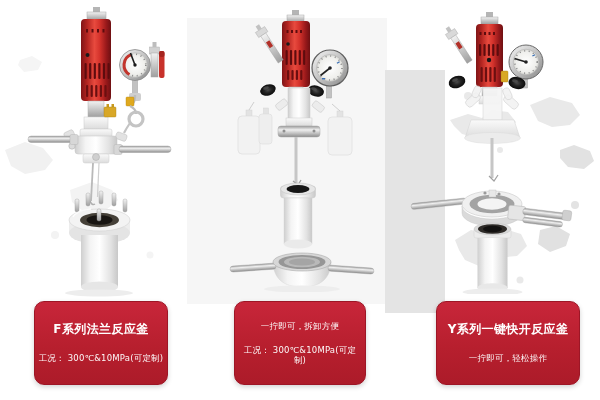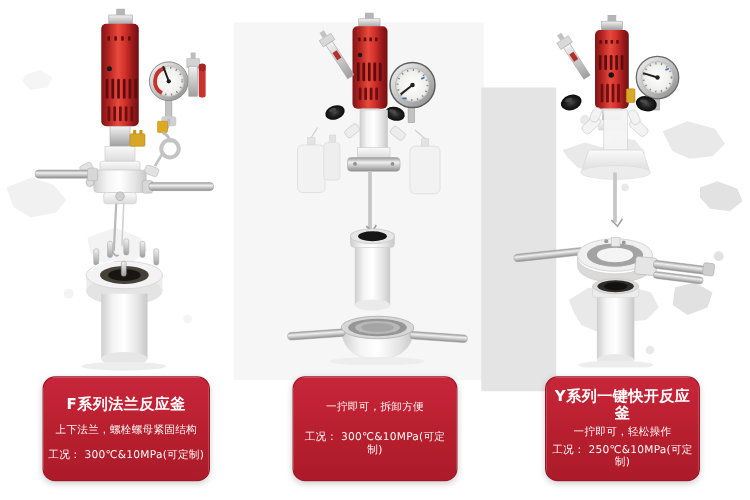--- a/index.html
+++ b/index.html
@@ -372,28 +372,26 @@
       <ellipse cx="87.5" cy="217" rx="14.5" ry="4.8" fill="#2e2b28"></ellipse>
       <ellipse cx="87.5" cy="217" rx="9.5" ry="3.2" fill="#121110"></ellipse>
       <rect x="72.5" y="226" width="30" height="50" fill="url(#gVessel)"></rect>
       <ellipse cx="87.5" cy="276" rx="15" ry="4.8" fill="#e8e8e8"></ellipse>
       <ellipse cx="87.5" cy="280" rx="30" ry="3.5" fill="#ededed"></ellipse>
     </g>
   </svg>
 
   <div class="card" style="left:34px;width:134px">
     <div class="card-title">F系列法兰反应釜</div>
-    <div class="card-line">上下法兰，螺栓螺母紧固结构</div>
     <div class="card-line">工况： 300℃&amp;10MPa(可定制)</div>
   </div>
 
   <div class="card" style="left:234px;width:132px">
     <div class="card-line">一拧即可，拆卸方便</div>
     <div class="card-line">工况： 300℃&amp;10MPa(可定制)</div>
   </div>
 
-  <div class="card" style="left:436px;width:124px">
+  <div class="card" style="left:436px;width:144px">
     <div class="card-title">Y系列一键快开反应釜</div>
     <div class="card-line">一拧即可，轻松操作</div>
-    <div class="card-line">工况： 250℃&amp;10MPa(可定制)</div>
   </div>
 
 </div>
 
 </body></html>

